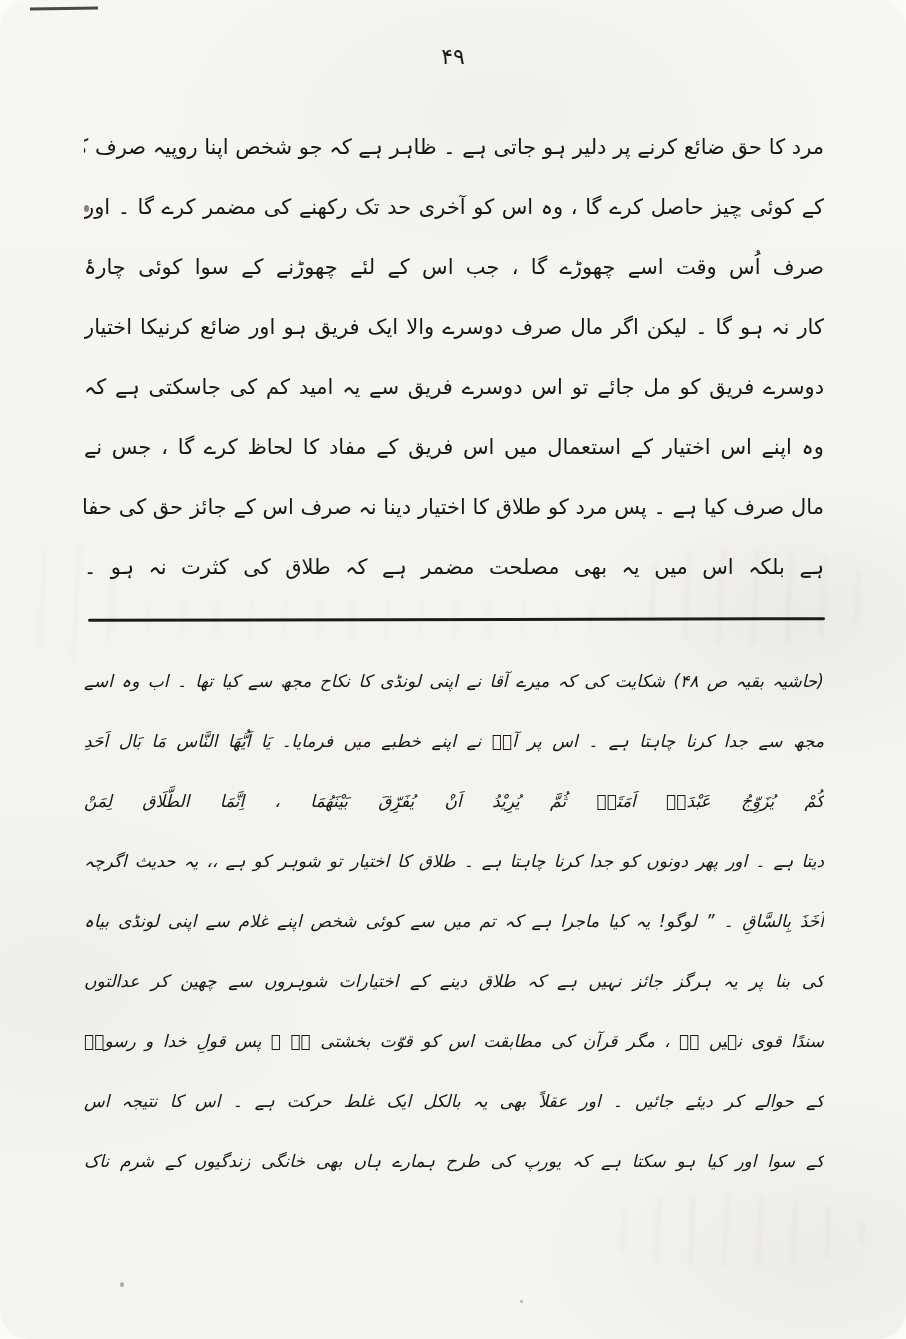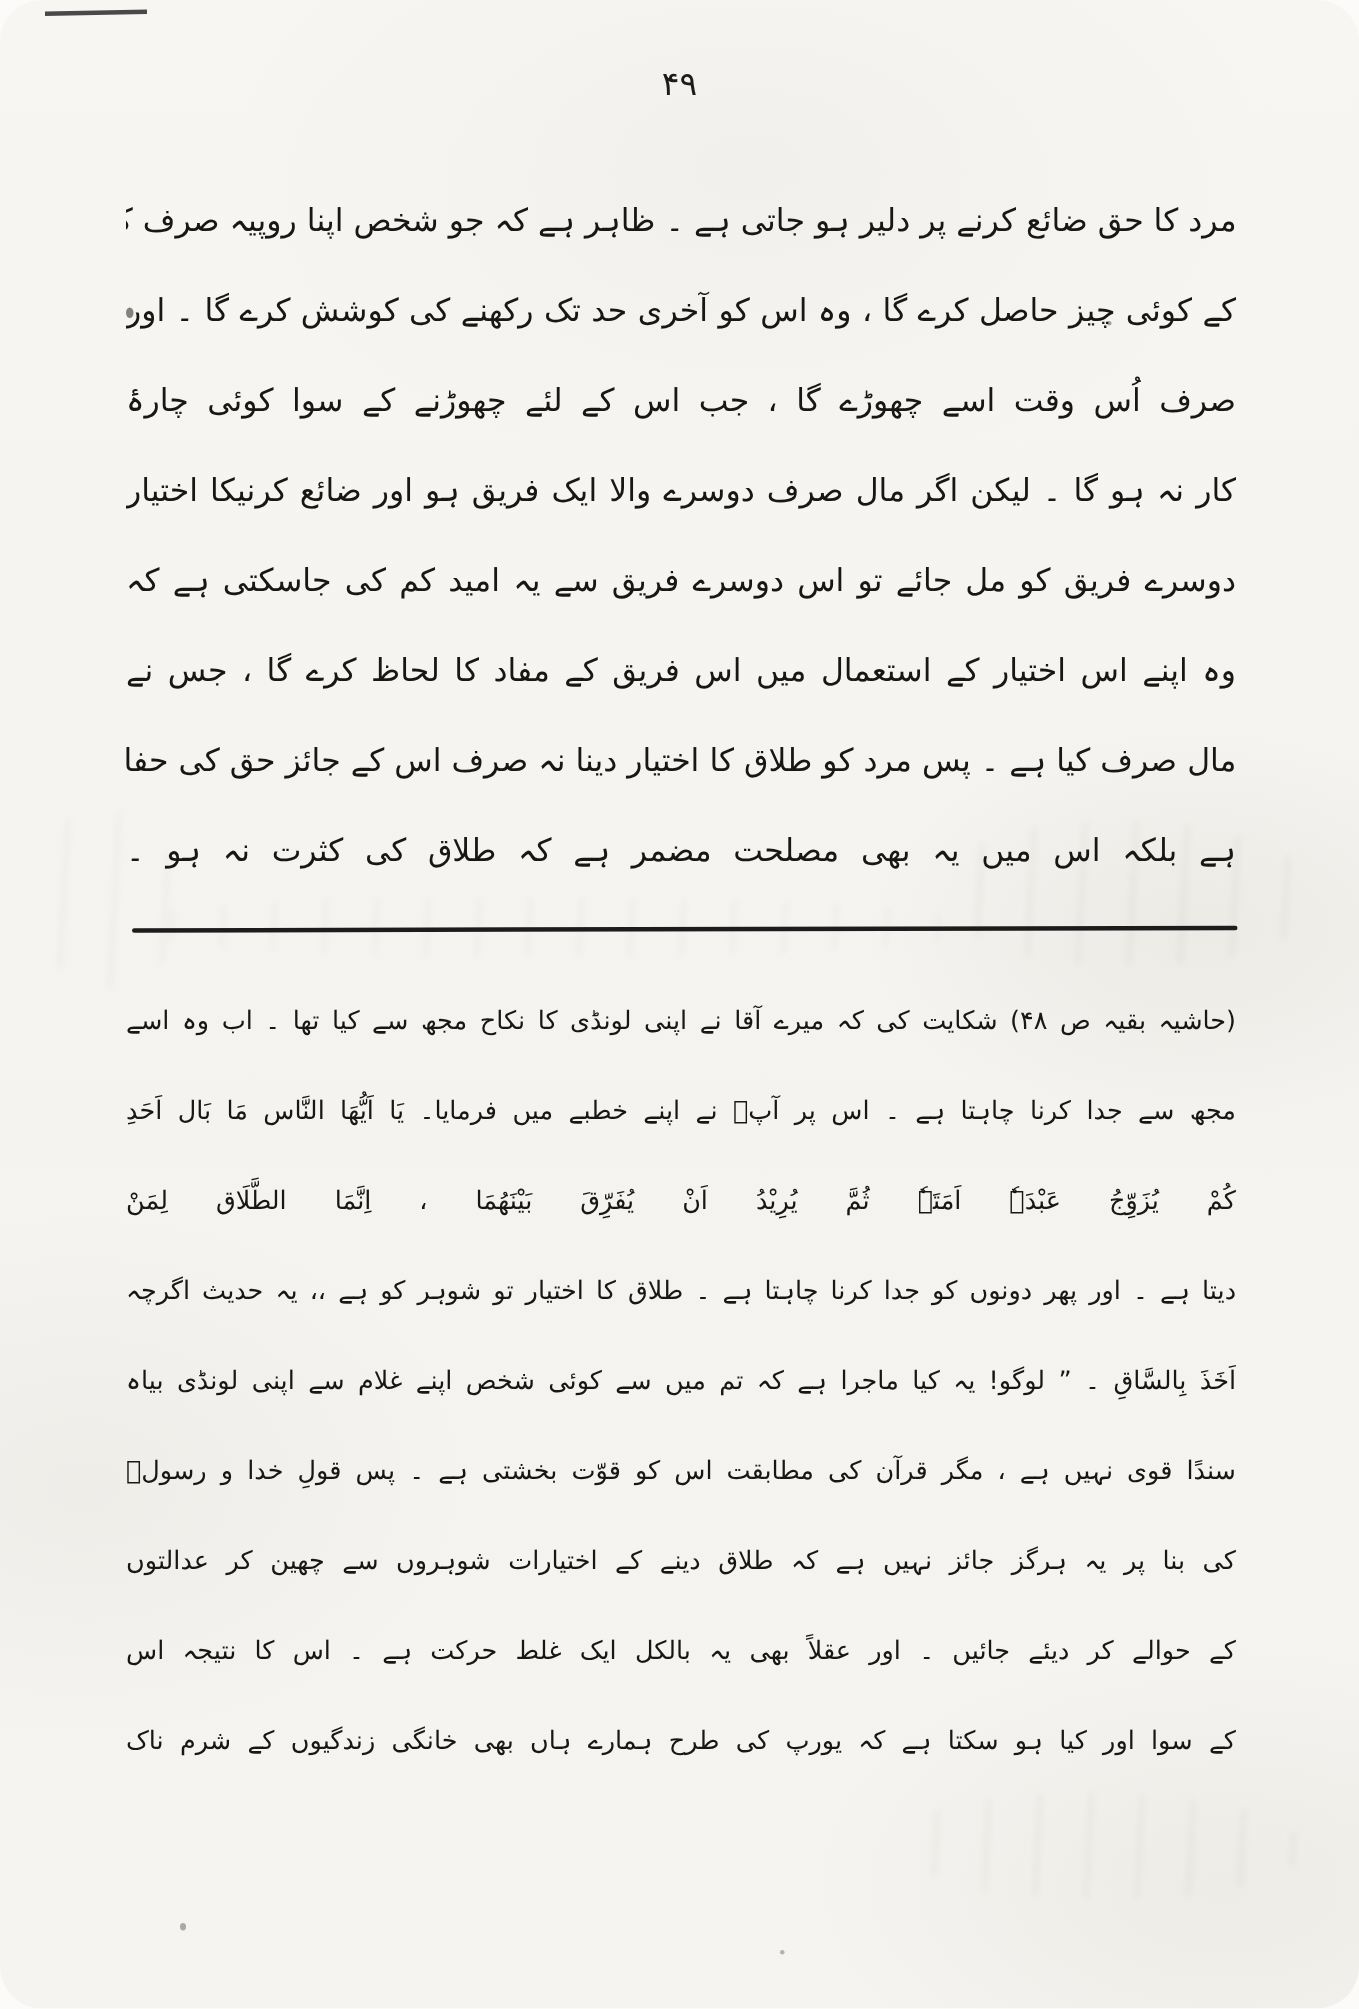--- a/index.html
+++ b/index.html
@@ -74,21 +74,21 @@
     letter-spacing: 2px;
   }
   .text-block {
     position: absolute;
     left: 84px;
     width: 740px;
     color: #191714;
     direction: rtl;
   }
   .main-text  { top: 118px; }
-  .footnote-text { top: 652px; }
+  .footnote-text { top: 652px; font-style: italic; }
   .text-line {
     display: block;
     height: 60px;
     line-height: 58px;
     overflow: hidden;
     text-align: justify;
     text-align-last: justify;
     direction: rtl;
     white-space: nowrap;
   }
@@ -122,36 +122,36 @@
   <div class="ghost g4"></div>
   <div class="speck s1"></div>
   <div class="speck s2"></div>
   <div class="speck s3"></div>
   <div class="speck s4"></div>
 
   <div class="page-number">۴۹</div>
 
   <div class="text-block main-text">
     <span class="text-line">مرد کا حق ضائع کرنے پر دلیر ہو جاتی ہے ۔ ظاہر ہے کہ جو شخص اپنا روپیہ صرف کر</span>
-    <span class="text-line">کے کوئی چیز حاصل کرے گا ، وہ اس کو آخری حد تک رکھنے کی کوشش کرے گا ۔ اور</span>
+    <span class="text-line">کے کوئی چیز حاصل کرے گا ، وہ اس کو آخری حد تک رکھنے کی مضمر کرے گا ۔ اور</span>
     <span class="text-line">صرف اُس وقت اسے چھوڑے گا ، جب اس کے لئے چھوڑنے کے سوا کوئی چارۂ</span>
     <span class="text-line">کار نہ ہو گا ۔ لیکن اگر مال صرف دوسرے والا ایک فریق ہو اور ضائع کرنیکا اختیار</span>
     <span class="text-line">دوسرے فریق کو مل جائے تو اس دوسرے فریق سے یہ امید کم کی جاسکتی ہے کہ</span>
     <span class="text-line">وہ اپنے اس اختیار کے استعمال میں اس فریق کے مفاد کا لحاظ کرے گا ، جس نے</span>
     <span class="text-line">مال صرف کیا ہے ۔ پس مرد کو طلاق کا اختیار دینا نہ صرف اس کے جائز حق کی حفاظت</span>
     <span class="text-line">ہے بلکہ اس میں یہ بھی مصلحت مضمر ہے کہ طلاق کی کثرت نہ ہو ۔</span>
   </div>
 
   <div class="divider-rule"></div>
 
   <div class="text-block footnote-text">
     <span class="text-line">(حاشیہ بقیہ ص ۴۸) شکایت کی کہ میرے آقا نے اپنی لونڈی کا نکاح مجھ سے کیا تھا ۔ اب وہ اسے</span>
     <span class="text-line">مجھ سے جدا کرنا چاہتا ہے ۔ اس پر آپؐ نے اپنے خطبے میں فرمایا۔ یَا اَیُّھَا النَّاس مَا بَال اَحَدِ</span>
     <span class="text-line">کُمْ یُزَوِّجُ عَبْدَہٗ اَمَتَہٗ ثُمَّ یُرِیْدُ اَنْ یُفَرِّقَ بَیْنَھُمَا ، اِنَّمَا الطَّلَاق لِمَنْ</span>
     <span class="text-line">دیتا ہے ۔ اور پھر دونوں کو جدا کرنا چاہتا ہے ۔ طلاق کا اختیار تو شوہر کو ہے ،، یہ حدیث اگرچہ</span>
     <span class="text-line">اَخَذَ بِالسَّاقِ ۔ ” لوگو! یہ کیا ماجرا ہے کہ تم میں سے کوئی شخص اپنے غلام سے اپنی لونڈی بیاہ</span>
+    <span class="text-line">کی بنا پر یہ ہرگز جائز نہیں ہے کہ طلاق دینے کے اختیارات شوہروں سے چھین کر عدالتوں</span>
     <span class="text-line">سندًا قوی نہیں ہے ، مگر قرآن کی مطابقت اس کو قوّت بخشتی ہے ۔ پس قولِ خدا و رسولؐ</span>
-    <span class="text-line">کی بنا پر یہ ہرگز جائز نہیں ہے کہ طلاق دینے کے اختیارات شوہروں سے چھین کر عدالتوں</span>
     <span class="text-line">کے حوالے کر دیئے جائیں ۔ اور عقلاً بھی یہ بالکل ایک غلط حرکت ہے ۔ اس کا نتیجہ اس</span>
     <span class="text-line">کے سوا اور کیا ہو سکتا ہے کہ یورپ کی طرح ہمارے ہاں بھی خانگی زندگیوں کے شرم ناک</span>
   </div>
 
 </div>
 
 </body></html>

